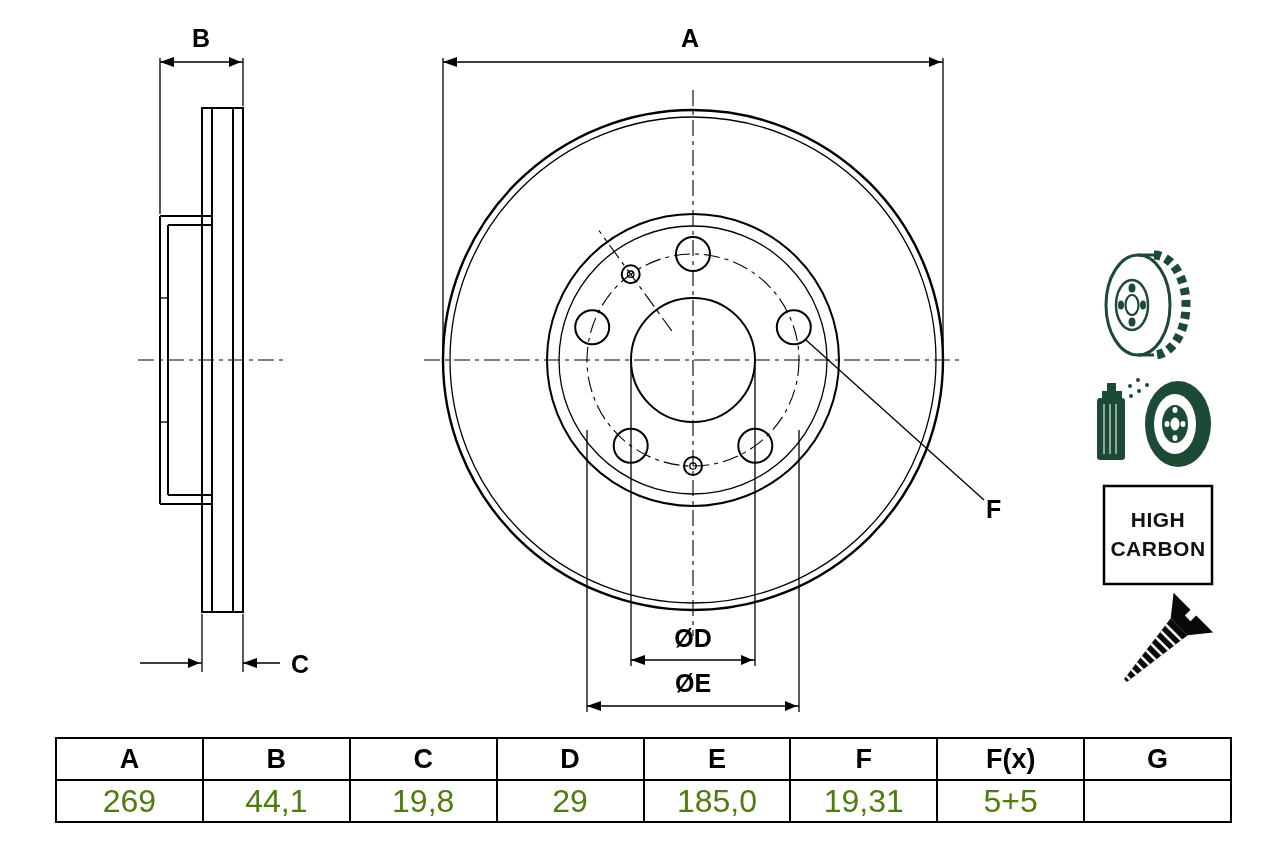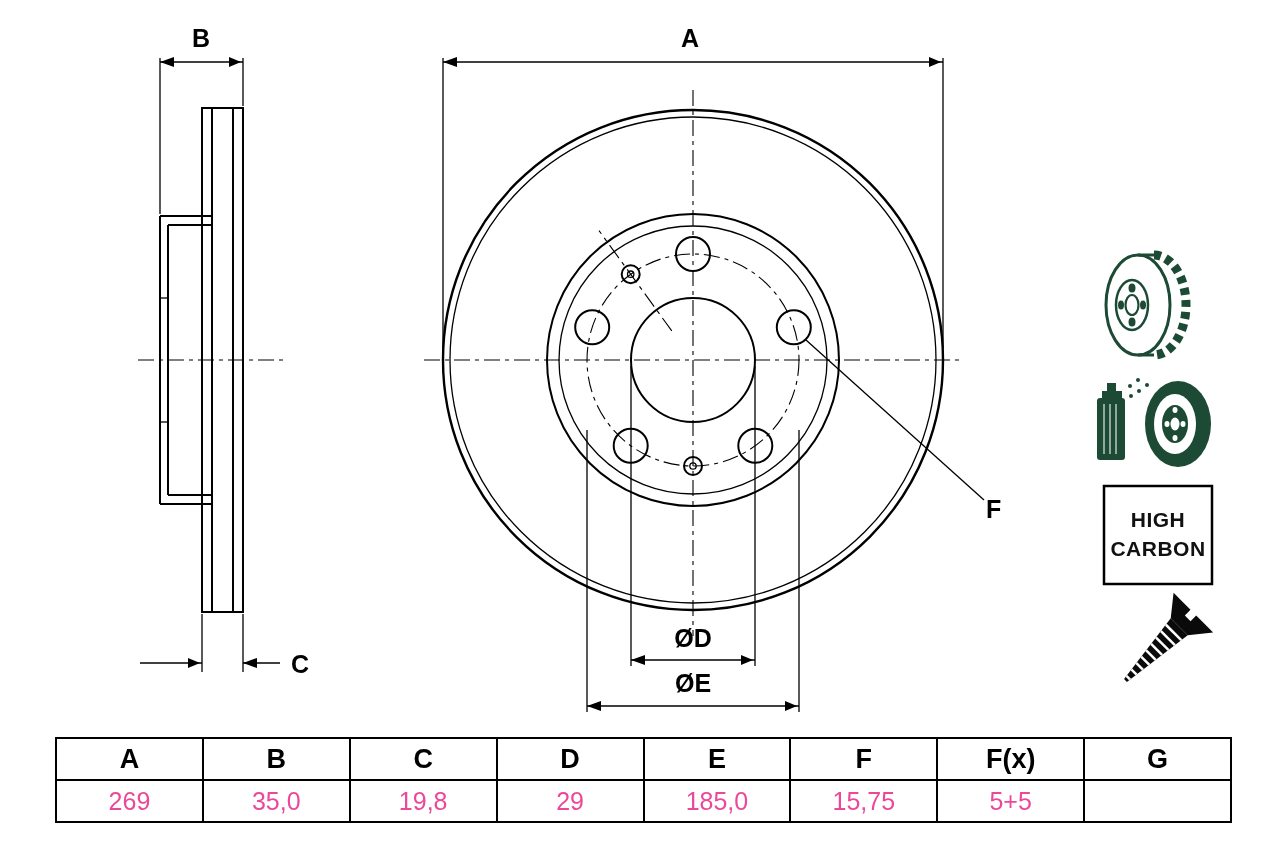--- a/index.html
+++ b/index.html
@@ -15,21 +15,21 @@
   .lbl  {font-family:"Liberation Sans",sans-serif;font-size:25px;font-weight:bold;fill:#000}
   .hc   {font-family:"Liberation Sans",sans-serif;font-size:21px;font-weight:bold;fill:#111;letter-spacing:.5px}
   .green{fill:#1d4a35}
   .greenln{stroke:#1d4a35;fill:none}
 
   
   .spec-table-wrap{position:absolute;left:55px;top:737px;width:1177px}
   table.spec-table{width:100%;border-collapse:collapse;table-layout:fixed}
   .spec-table th,.spec-table td{border:2px solid #000;text-align:center;height:40px;padding:0;background:#fff}
   .spec-table th{font-size:27px;font-weight:bold;color:#000}
-  .spec-table td{font-size:25px;font-weight:normal;color:#ec4899}
+  .spec-table td{font-size:32px;font-weight:normal;color:#4d7c0f}
 </style>
 </head>
 <body>
 
 <div class="stage">
 
 <svg width="1280" height="737" viewBox="0 0 1280 737">
   <defs>
     <marker id="aL" markerWidth="14" markerHeight="10" refX="0" refY="5" orient="auto" markerUnits="userSpaceOnUse">
       <path d="M14,0 L0,5 L14,10 Z" fill="#000"></path>
@@ -192,25 +192,25 @@
         <th>D</th>
         <th>E</th>
         <th>F</th>
         <th>F(x)</th>
         <th>G</th>
       </tr>
     </thead>
     <tbody>
       <tr>
         <td>269</td>
-        <td>35,0</td>
+        <td>44,1</td>
         <td>19,8</td>
         <td>29</td>
         <td>185,0</td>
-        <td>15,75</td>
+        <td>19,31</td>
         <td>5+5</td>
         <td></td>
       </tr>
     </tbody>
   </table>
 </div>
 
 </div>
 
 </body></html>

